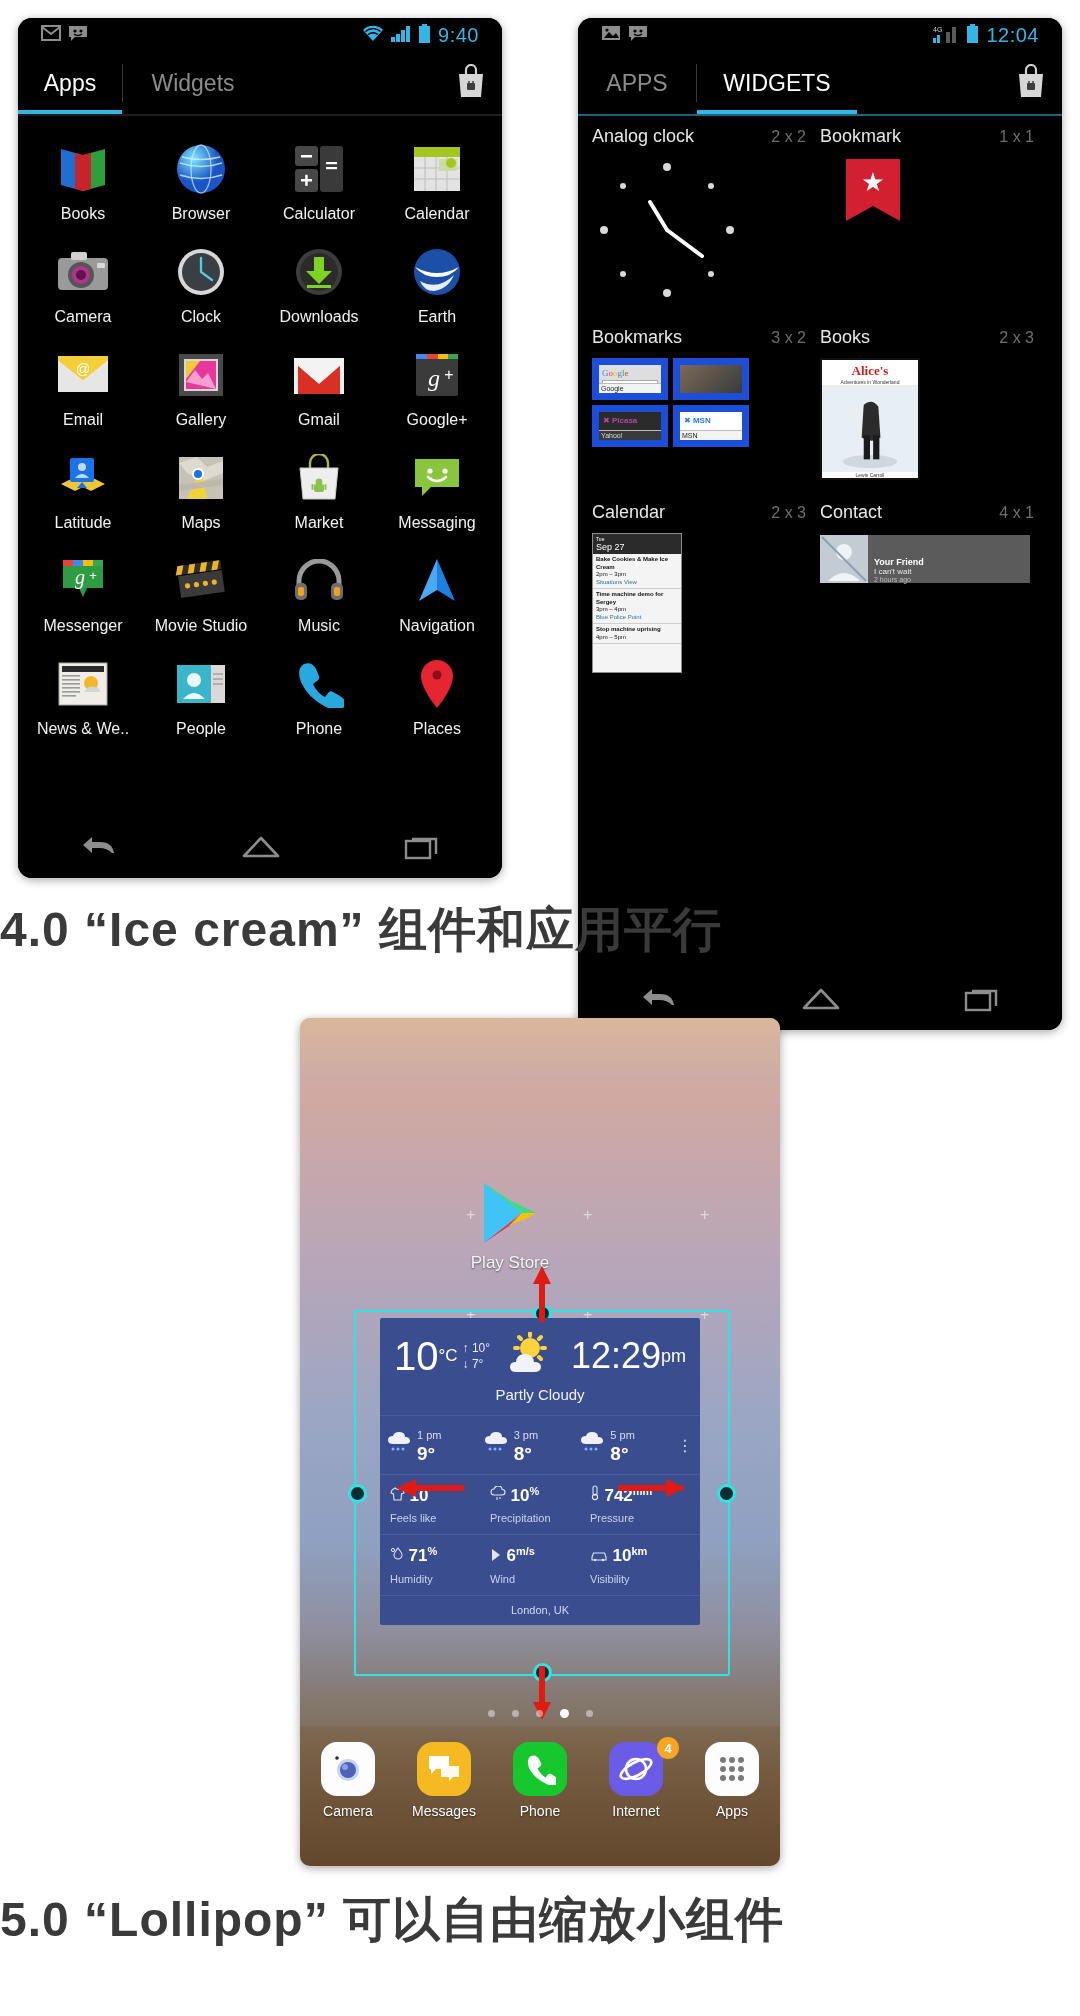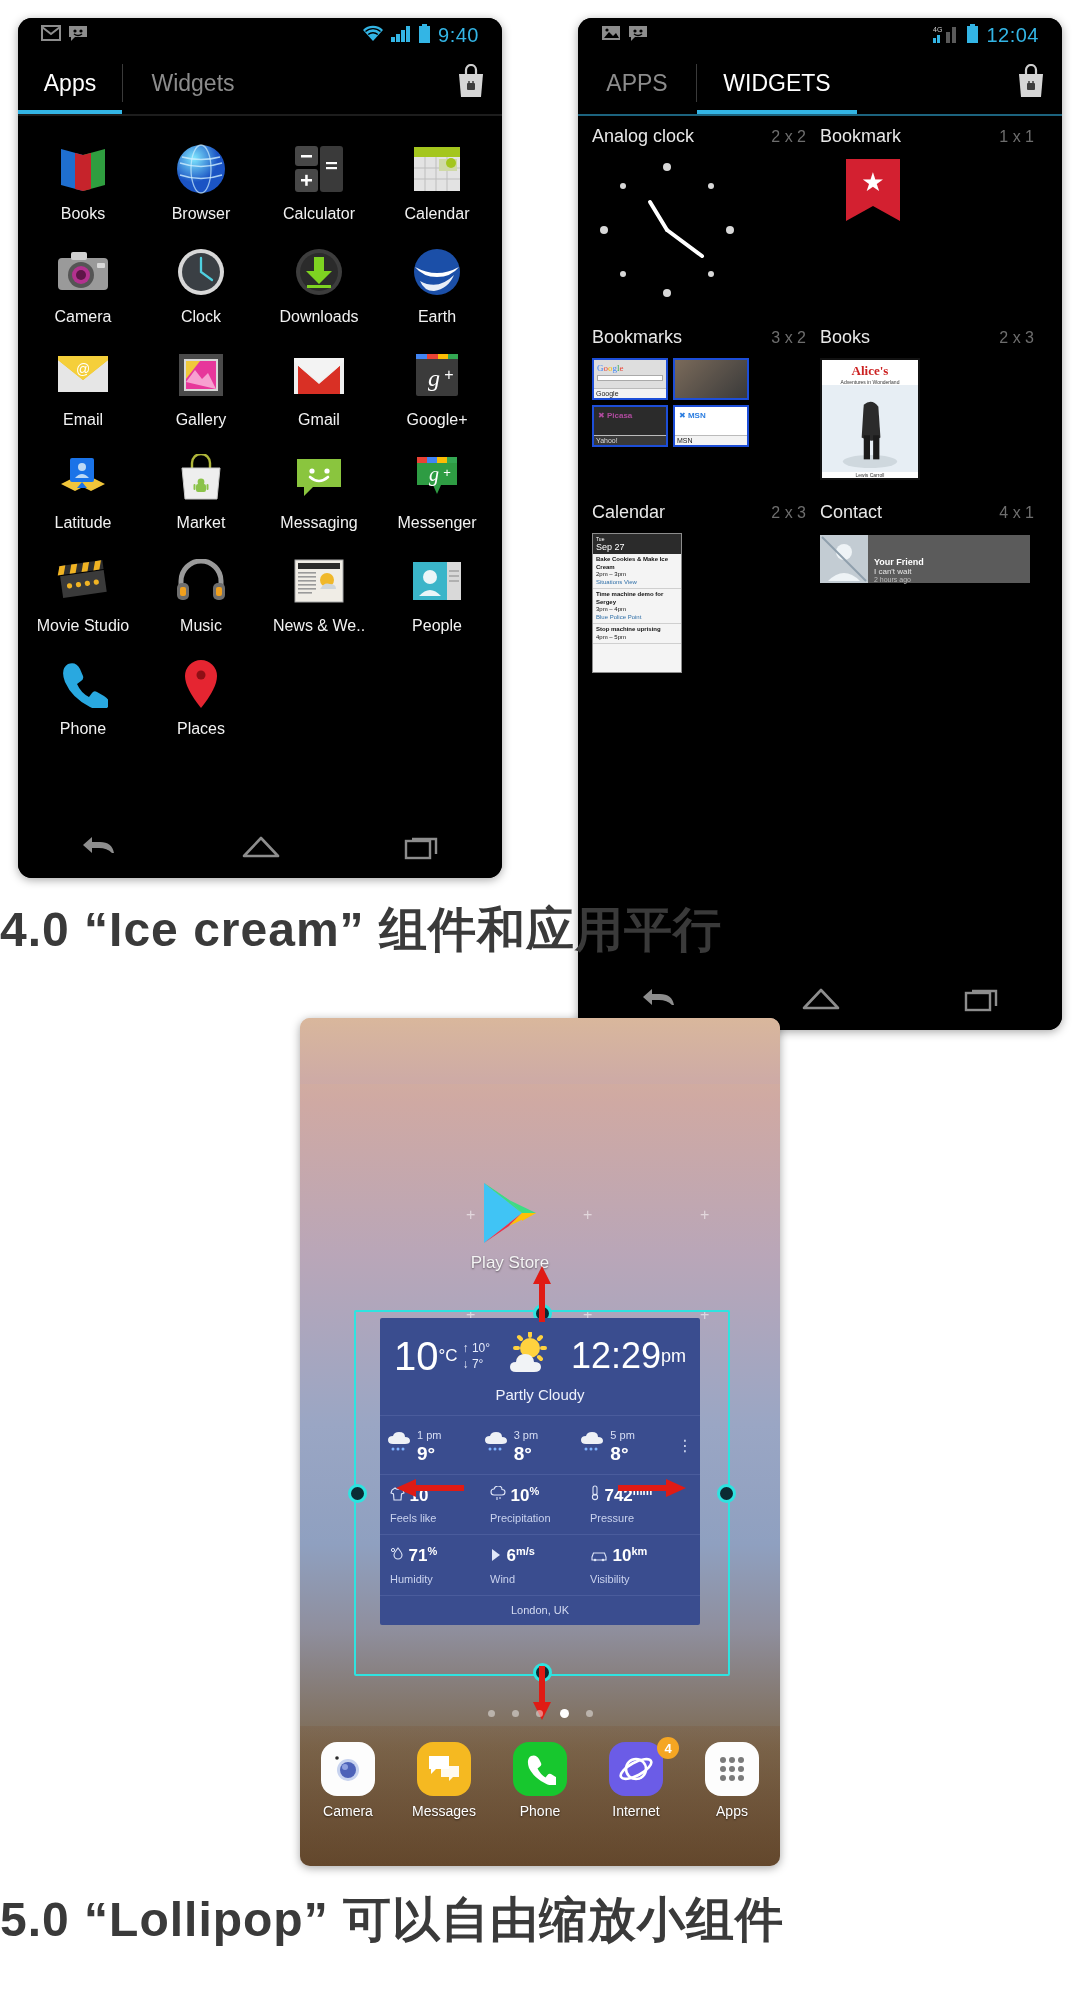--- a/index.html
+++ b/index.html
@@ -53,21 +53,21 @@
   
   .clockw{width:150px;height:150px;position:relative;margin-top:6px;}
   
   .bm-flag{width:54px;height:62px;background:#d32030;position:relative;margin-top:10px;margin-left:26px;
            clip-path:polygon(0 0,100% 0,100% 100%,50% 76%,0 100%);
            display:flex;align-items:flex-start;justify-content:center;}
   .bm-star{color:#fff;font-size:26px;margin-top:8px;}
   
   .bmgrid{display:grid;grid-template-columns:repeat(2,76px);grid-template-rows:repeat(2,42px);
           gap:5px;margin-top:8px;}
-  .bmtile{background:#dedede;border:2px solid #1d4ed8;font-size:7px;color:#222;
+  .bmtile{background:#dedede;border:7px solid #1d4ed8;font-size:7px;color:#222;
           overflow:hidden;position:relative;}
   .bmtile .cap{position:absolute;left:0;right:0;bottom:0;background:#f3f3f3;
                font-size:7px;padding:1px 2px;border-top:1px solid #bbb;}
   
   .bookw{width:96px;height:118px;background:#fff;border:2px solid #111;margin-top:8px;
          display:flex;flex-direction:column;align-items:center;}
   .bookw .t{color:#c22; font-size:13px;font-weight:bold;margin-top:3px;font-family:"Liberation Serif",serif;}
   .bookw .s{font-size:5px;color:#333;}
   .bookw .pic{flex:1;width:100%;background:linear-gradient(#cfe4f2,#e9eef2);position:relative;}
   .bookw .foot{font-size:5px;color:#333;padding-bottom:2px;}
@@ -389,20 +389,33 @@
           <path d="M20 30 l14 -7 l14 7 l-14 7z" fill="#f0c53a"></path>
           <rect x="13" y="4" width="24" height="24" rx="2" fill="#1a73e8"></rect>
           <circle cx="25" cy="13" r="4" fill="#bcd9f5"></circle>
             <path d="M18 24 q7 -8 14 0z" fill="#bcd9f5"></path>
           <path d="M25 28 l-5 6 l10 0z" fill="#1a73e8"></path>
         </svg>
       </div>
       <div class="app-lbl">Latitude</div>
     </div>
 
+    <div class="app">
+      <div class="app-ic">
+        <svg width="48" height="46" viewBox="0 0 48 46">
+          <rect x="2" y="2" width="44" height="42" fill="#c7c2b6"></rect>
+          <path d="M2 8 L20 2 L30 12 L46 6 L46 18 L26 26 L10 18 Z" fill="#dedad0"></path>
+          <path d="M10 44 L24 14 L30 44Z" fill="#f0d53a"></path>
+          <path d="M2 30 L46 24 L46 30 L2 36Z" fill="#bdb8ab"></path>
+          <circle cx="21" cy="19" r="6" fill="#fff"></circle>
+            <circle cx="21" cy="19" r="4" fill="#1a73e8"></circle>
+        </svg>
+      </div>
+      <div class="app-lbl">Maps</div>
+    </div>
 
     <div class="app">
       <div class="app-ic">
         <svg width="50" height="48" viewBox="0 0 50 48">
           <path d="M16 14 V9 a9 9 0 0 1 18 0 v5" fill="none" stroke="#b0b73a" stroke-width="2.4"></path>
           <path d="M6 14 h38 l-3 31 H9 Z" fill="#eeeeee" stroke="#c9c9c9"></path>
           <g fill="#8bc34a">
               <circle cx="25" cy="28" r="3.4"></circle>
               <rect x="20" y="30" width="10" height="8" rx="2"></rect>
               <rect x="17.5" y="30" width="2" height="6" rx="1"></rect>
@@ -471,20 +484,29 @@
           <path d="M7 30 V22 a20 20 0 0 1 40 0 v8" fill="none" stroke="#9a9a9a" stroke-width="5"></path>
           <rect x="3" y="24" width="12" height="17" rx="5" fill="#6e6e6e"></rect>
             <rect x="39" y="24" width="12" height="17" rx="5" fill="#6e6e6e"></rect>
           <rect x="6" y="28" width="6" height="9" rx="2" fill="#f0a01e"></rect>
             <rect x="42" y="28" width="6" height="9" rx="2" fill="#f0a01e"></rect>
         </svg>
       </div>
       <div class="app-lbl">Music</div>
     </div>
 
+    <div class="app">
+      <div class="app-ic">
+        <svg width="44" height="50" viewBox="0 0 44 50">
+          <path d="M22 3 L40 45 L22 34 Z" fill="#1d7fe0"></path>
+            <path d="M22 3 L4 45 L22 34 Z" fill="#4aa8f5"></path>
+        </svg>
+      </div>
+      <div class="app-lbl">Navigation</div>
+    </div>
 
     <div class="app">
       <div class="app-ic">
         <svg width="52" height="46" viewBox="0 0 52 46">
           <rect x="2" y="2" width="48" height="42" fill="#f0ede6" stroke="#a8a8a8"></rect>
           <rect x="5" y="5" width="42" height="6" fill="#2b2b2b"></rect>
           <g fill="#9a9a9a">
               <rect x="5" y="14" width="18" height="1.6"></rect>
               <rect x="5" y="18" width="18" height="1.6"></rect>
               <rect x="5" y="22" width="18" height="1.6"></rect>

